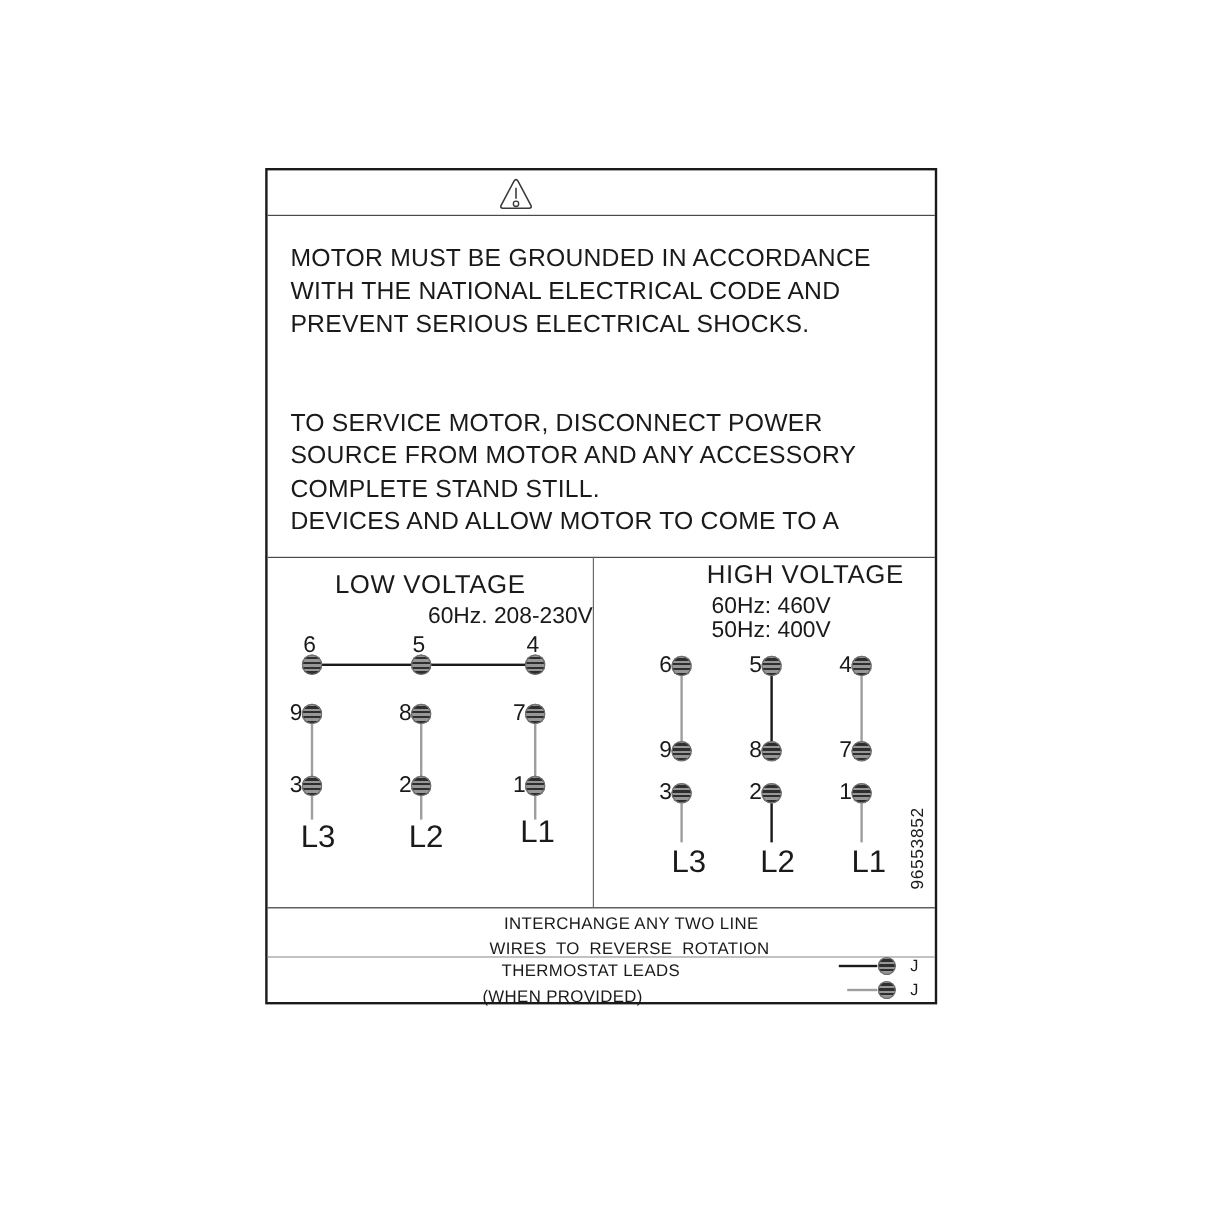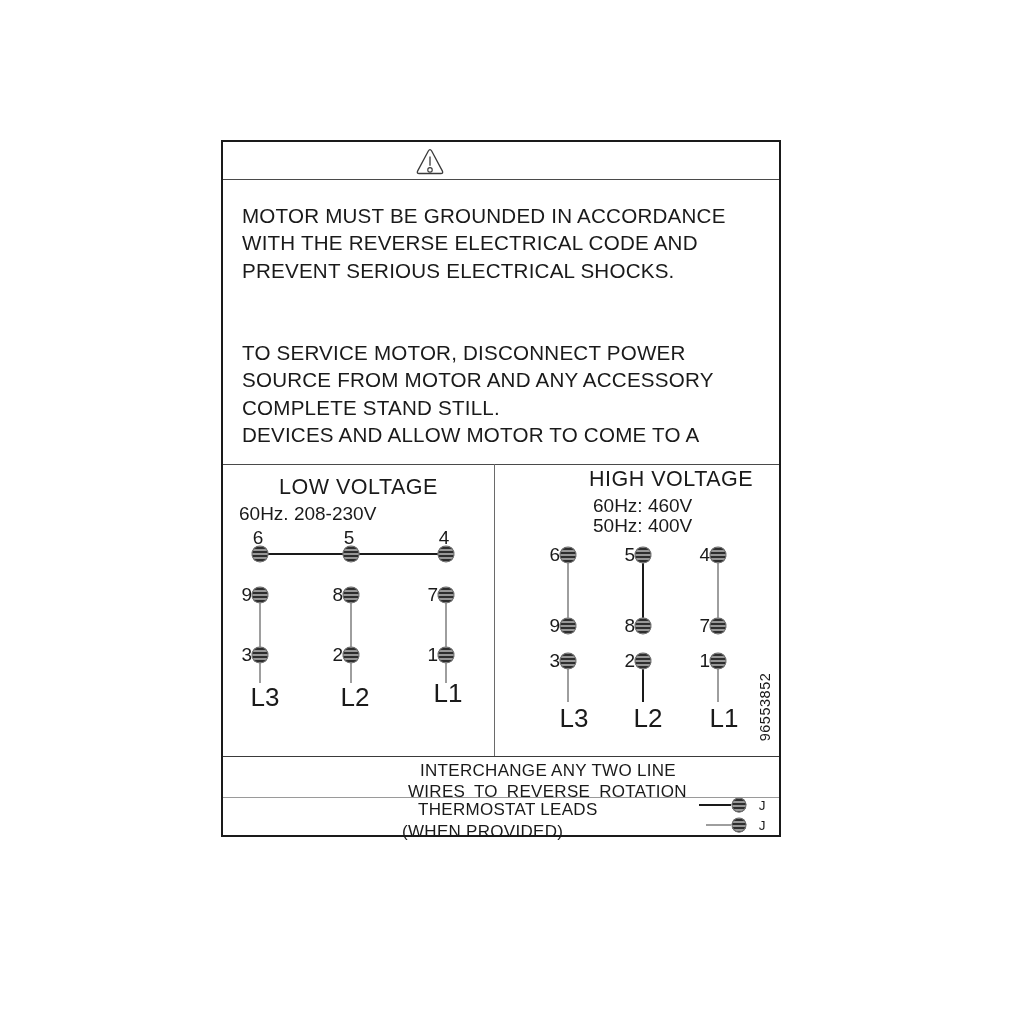--- a/index.html
+++ b/index.html
@@ -25,57 +25,57 @@
   .num{position:absolute;font-size:19px;transform:translate(-100%,-50%);white-space:nowrap;}
   .num-above{position:absolute;font-size:19px;transform:translate(-50%,-50%);white-space:nowrap;}
   .llabel{position:absolute;font-size:26px;transform:translate(-50%,-50%);white-space:nowrap;}
   .wire{position:absolute;width:2px;transform:translateX(-50%);}
   .wire.gray{background:#9e9e9e;}
   .wire.black{background:#1a1a1a;}
   .bus{position:absolute;height:2px;background:#1a1a1a;}
   .serial{position:absolute;font-size:14.5px;letter-spacing:0.5px;white-space:nowrap;
           transform:translate(-50%,-50%) rotate(-90deg);}
   
-  .foot-txt{position:absolute;font-size:17px;letter-spacing:0.3px;white-space:nowrap;text-align:right;}
+  .foot-txt{position:absolute;font-size:14px;letter-spacing:0.3px;white-space:nowrap;text-align:right;}
   .lead-line{position:absolute;height:2px;}
   .jlbl{position:absolute;font-size:13.5px;transform:translate(-50%,-50%);}
 </style>
 </head>
 <body>
 
 <div class="page">
   <div class="label">
 
     <div class="hline" style="top:37px;"></div>
     <span class="tri">
       <svg width="28" height="27" viewBox="0 0 30 29">
         <path d="M13.2 3.2 Q15 0.4 16.8 3.2 L28.2 24.6 Q29.6 27.4 26.6 27.4 L3.4 27.4 Q0.4 27.4 1.8 24.6 Z" fill="none" stroke="#3a3a3a" stroke-width="1.4"></path>
         <line x1="15" y1="9" x2="15" y2="19" stroke="#3a3a3a" stroke-width="1.4"></line>
         <circle cx="15" cy="23.5" r="2.4" fill="none" stroke="#3a3a3a" stroke-width="1.2"></circle>
       </svg>
     </span>
 
     <div class="para" style="top:60px;">
       <div>MOTOR MUST BE GROUNDED IN ACCORDANCE</div>
-      <div>WITH THE REVERSE ELECTRICAL CODE AND</div>
+      <div>WITH THE NATIONAL ELECTRICAL CODE AND</div>
       <div>PREVENT SERIOUS ELECTRICAL SHOCKS.</div>
     </div>
     <div class="para" style="top:197px;">
       <div>TO SERVICE MOTOR, DISCONNECT POWER</div>
       <div>SOURCE FROM MOTOR AND ANY ACCESSORY</div>
       <div>COMPLETE STAND STILL.</div>
       <div>DEVICES AND ALLOW MOTOR TO COME TO A</div>
     </div>
 
     <div class="hline" style="top:322px;"></div>
     <div class="vline" style="left:271px;top:322px;height:292px;"></div>
 
     <div>
       <div class="dgm-title" style="left:0;top:333px;width:271px;text-align:center;">LOW VOLTAGE</div>
-      <div class="dgm-sub" style="left:16px;top:361px;width:271px;text-align:left;">60Hz. 208-230V</div>
+      <div class="dgm-sub" style="left:0;top:361px;width:271px;text-align:right;">60Hz. 208-230V</div>
 
       <div class="bus" style="left:37px;top:411px;width:186px;"></div>
 
       <div class="wire gray" style="left:37px;top:453px;height:88px;"></div>
       <div class="wire gray" style="left:128px;top:453px;height:88px;"></div>
       <div class="wire gray" style="left:223px;top:453px;height:88px;"></div>
 
       <span class="num-above" style="left:35px;top:396px;">6</span>
       <span class="num-above" style="left:126px;top:396px;">5</span>
       <span class="num-above" style="left:221px;top:396px;">4</span>

